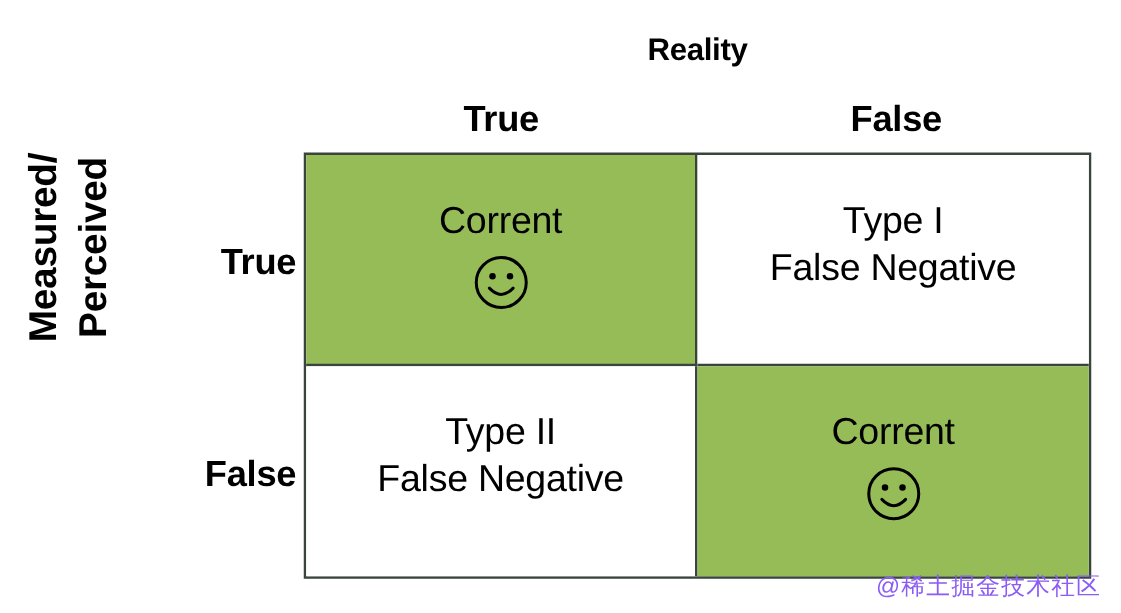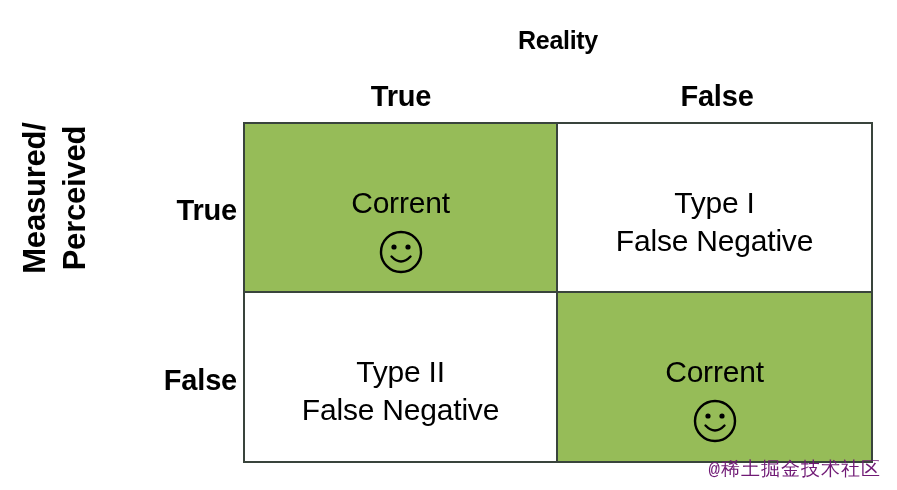--- a/index.html
+++ b/index.html
@@ -92,21 +92,21 @@
     box-sizing: border-box;
     background: #ffffff;
   }
   .cell {
     position: relative;
     box-sizing: border-box;
     display: flex;
     flex-direction: column;
     align-items: center;
     justify-content: flex-start;
-    padding-top: 60px;
+    padding-top: 34px;
     background: #ffffff;
   }
   .cell.green { background: #96bc58; }
   .cell.border-right  { border-right: 2px solid #39443c; }
   .cell.border-bottom { border-bottom: 2px solid #39443c; }
 
   .cell-text {
     font-size: 30px;
     line-height: 38px;
     text-align: center;
@@ -122,23 +122,23 @@
     height: 48px;
     display: block;
   }
 
   
   #watermark {
     position: absolute;
     right: 16px;
     bottom: 8px;
     font-size: 19px;
-    color: #701a75;
+    color: #8b5cf6;
     letter-spacing: 1px;
-    font-family: Liberation Mono, monospace;
+    font-family: Liberation Sans, sans-serif;
     white-space: nowrap;
   }
 </style>
 </head>
 <body>
 
 <div id="page">
 
   <div id="reality-title">Reality</div>
 

